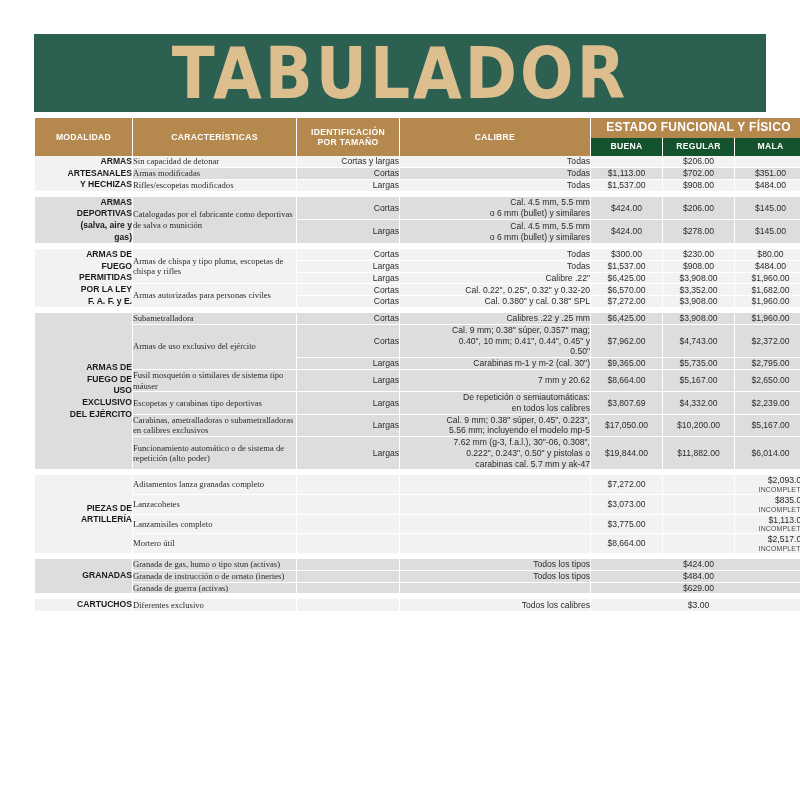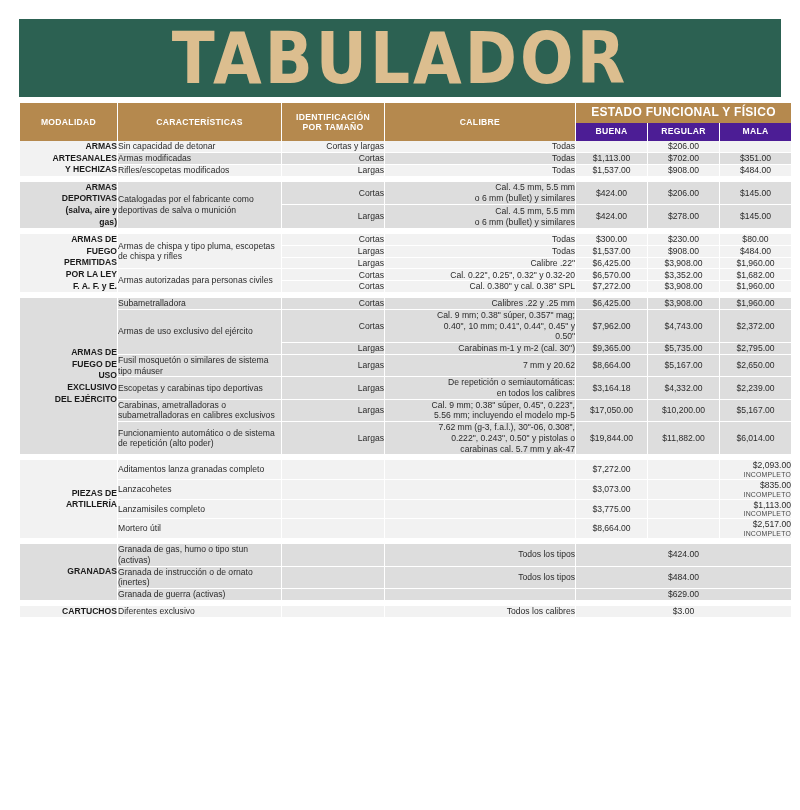--- a/index.html
+++ b/index.html
@@ -13,21 +13,21 @@
     height: 810px;
     font-family: "Liberation Sans", sans-serif;
     -webkit-font-smoothing: antialiased;
   }
   #page {
     position: relative;
     width: 800px;
     height: 810px;
     background: #ffffff;
     box-sizing: border-box;
-    padding: 19px;
+    padding: 34px;
   }
 
   
   .title-banner {
     height: 78px;
     background: #2C6152;
     display: flex;
     align-items: center;
     justify-content: center;
     overflow: hidden;
@@ -73,21 +73,21 @@
     color: #ffffff;
     font-weight: bold;
     font-size: 8.6px;
     letter-spacing: .3px;
     text-align: center;
     height: 38px;
     line-height: 1.22;
     text-transform: uppercase;
   }
   th.hd-sub {
-    background: #4c1d95;
+    background: #14532d;
     color: #ffffff;
     font-weight: bold;
     font-size: 8.6px;
     letter-spacing: .3px;
     text-align: center;
     height: 17px;
     line-height: 1.1;
     text-transform: uppercase;
   }
   th.hd-group {
@@ -118,21 +118,21 @@
   td.blank.dark { background: #DDDDDD; }
 
   td.modality {
     font-weight: bold;
     font-size: 8.6px;
     text-align: right;
     color: #1a1a1a;
     line-height: 1.35;
     padding: 3px 4px;
   }
-  td.feature { text-align: left; }
+  td.feature { text-align: left; font-family: Liberation Serif, serif; }
   td.center  { text-align: right; }
   td.money   { text-align: center; white-space: nowrap; }
   td.money-right { text-align: right; padding-right: 8px; white-space: nowrap; }
   .incompleto {
     display: block;
     font-size: 6.9px;
     color: #4a4a4a;
     letter-spacing: .2px;
     line-height: 1.15;
   }
@@ -346,21 +346,21 @@
         <td class="cell money dark">$5,167.00</td>
         <td class="cell money dark">$2,650.00</td>
       </tr>
       <tr class="rowline">
         <td class="cell feature dark">Escopetas y carabinas tipo deportivas</td>
         <td class="cell center dark">Largas</td>
         <td class="cell center dark">
           <div>De repetición o semiautomáticas:</div>
           <div>en todos los calibres</div>
         </td>
-        <td class="cell money dark">$3,164.18</td>
+        <td class="cell money dark">$3,807.69</td>
         <td class="cell money dark">$4,332.00</td>
         <td class="cell money dark">$2,239.00</td>
       </tr>
       <tr class="rowline">
         <td class="cell feature dark">Carabinas, ametralladoras o subametralladoras en calibres exclusivos</td>
         <td class="cell center dark">Largas</td>
         <td class="cell center dark">
           <div>Cal. 9 mm; 0.38" súper, 0.45", 0.223",</div>
           <div>5.56 mm; incluyendo el modelo mp-5</div>
         </td>

